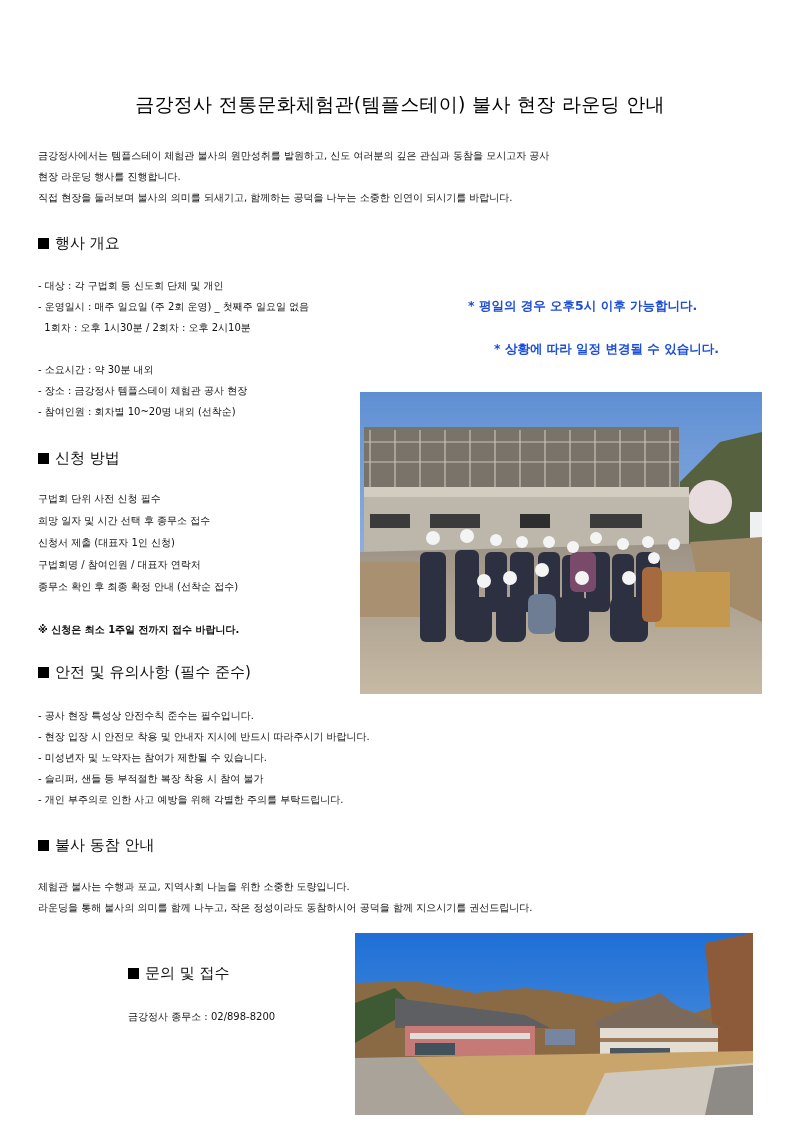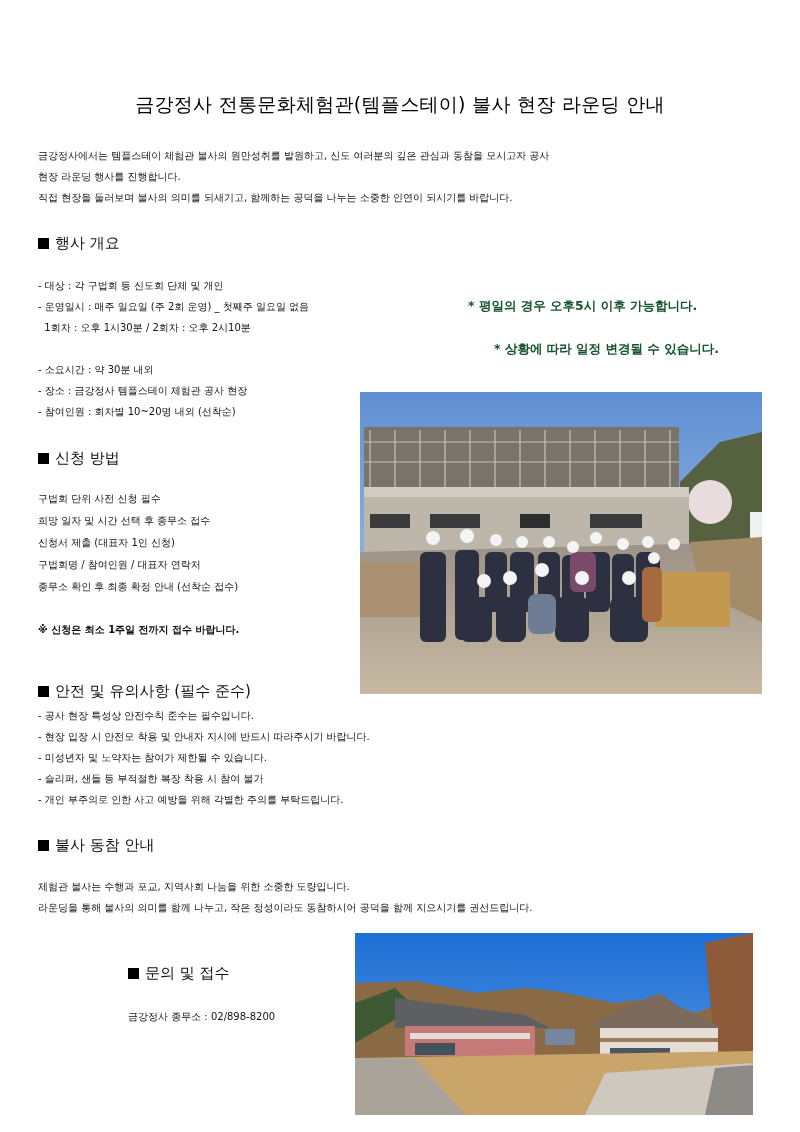--- a/index.html
+++ b/index.html
@@ -12,21 +12,21 @@
   .title {
     left: 0; width: 800px; top: 92px; text-align: center;
     font-size: 19px; color: #000000; letter-spacing: 0.3px;
   }
   .txt { font-size: 10px; line-height: 21px; }
   .sec { font-size: 15px; }
   .sec::before {
     content: ""; display: inline-block; width: 11px; height: 11px;
     background: #000; margin-right: 6px; vertical-align: -1px;
   }
-  .red { color: #14532d; font-size: 12.5px; font-weight: bold; }
+  .red { color: #1d4ed8; font-size: 12.5px; font-weight: bold; }
   .photo { position: absolute; overflow: hidden; }
   .photo svg { display: block; }
 </style>
 </head>
 <body>
 
 <div class="abs title">금강정사 전통문화체험관(템플스테이) 불사 현장 라운딩 안내</div>
 
 <div class="abs txt" style="left:38px; top:145px;">금강정사에서는 템플스테이 체험관 불사의 원만성취를 발원하고, 신도 여러분의 깊은 관심과 동참을 모시고자 공사</div>
 <div class="abs txt" style="left:38px; top:166px;">현장 라운딩 행사를 진행합니다.</div>
@@ -46,21 +46,21 @@
 
 <div class="abs sec" style="left:38px; top:449px;">신청 방법</div>
 
 <div class="abs txt" style="left:38px; top:488px;">구법회 단위 사전 신청 필수</div>
 <div class="abs txt" style="left:38px; top:510px;">희망 일자 및 시간 선택 후 종무소 접수</div>
 <div class="abs txt" style="left:38px; top:532px;">신청서 제출 (대표자 1인 신청)</div>
 <div class="abs txt" style="left:38px; top:554px;">구법회명 / 참여인원 / 대표자 연락처</div>
 <div class="abs txt" style="left:38px; top:576px;">종무소 확인 후 최종 확정 안내 (선착순 접수)</div>
 <div class="abs txt" style="left:38px; top:619px;font-weight:bold;">※ 신청은 최소 1주일 전까지 접수 바랍니다.</div>
 
-<div class="abs sec" style="left:38px; top:682px;">안전 및 유의사항 (필수 준수)</div>
+<div class="abs sec" style="left:38px; top:663px;">안전 및 유의사항 (필수 준수)</div>
 
 <div class="abs txt" style="left:38px; top:705px;">- 공사 현장 특성상 안전수칙 준수는 필수입니다.</div>
 <div class="abs txt" style="left:38px; top:726px;">- 현장 입장 시 안전모 착용 및 안내자 지시에 반드시 따라주시기 바랍니다.</div>
 <div class="abs txt" style="left:38px; top:747px;">- 미성년자 및 노약자는 참여가 제한될 수 있습니다.</div>
 <div class="abs txt" style="left:38px; top:768px;">- 슬리퍼, 샌들 등 부적절한 복장 착용 시 참여 불가</div>
 <div class="abs txt" style="left:38px; top:789px;">- 개인 부주의로 인한 사고 예방을 위해 각별한 주의를 부탁드립니다.</div>
 
 <div class="abs sec" style="left:38px; top:836px;">불사 동참 안내</div>
 
 <div class="abs txt" style="left:38px; top:876px;">체험관 불사는 수행과 포교, 지역사회 나눔을 위한 소중한 도량입니다.</div>

